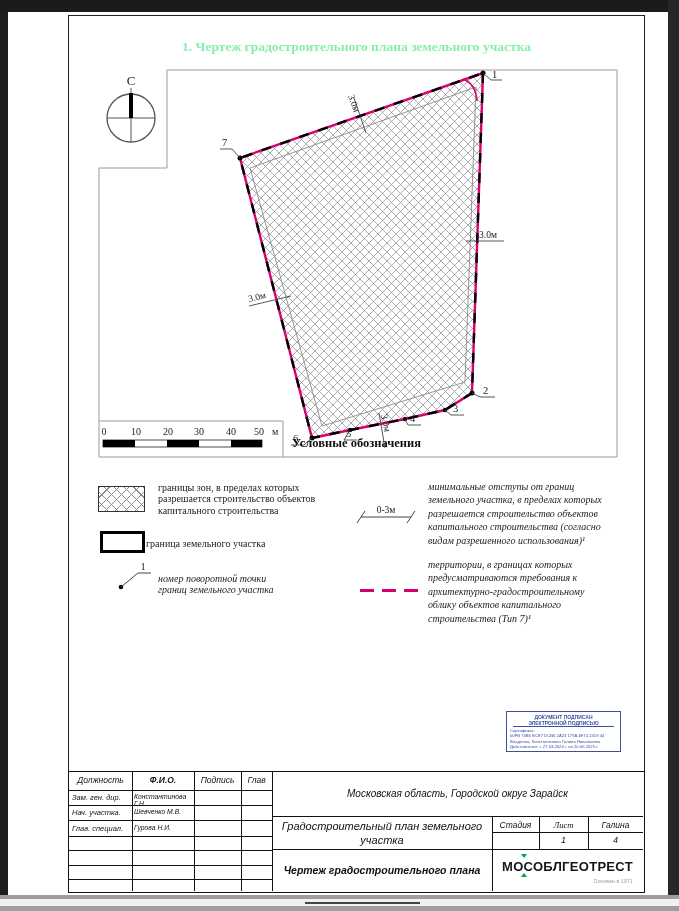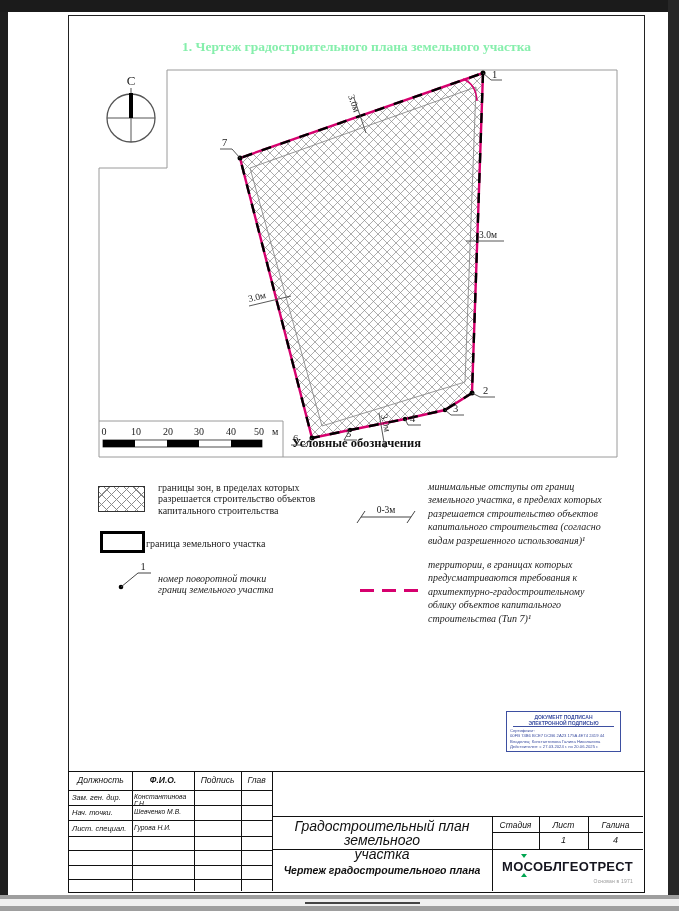--- a/index.html
+++ b/index.html
@@ -205,29 +205,30 @@
   <div class="abs hl" style="left:203px;top:77px;width:371px;"></div>
   <div class="abs hl" style="left:423px;top:60px;width:151px;"></div>
 
   <div class="abs cell ctr" style="left:0;top:3px;width:63px;">Должность</div>
   <div class="abs cell ctr" style="left:63px;top:3px;width:62px;font-weight:bold;">Ф.И.О.</div>
   <div class="abs cell ctr" style="left:125px;top:3px;width:47px;">Подпись</div>
   <div class="abs cell ctr" style="left:172px;top:3px;width:31px;">Глав</div>
 
   <div class="abs" style="left:3px;top:21px;font-size:7.5px;">Зам. ген. дир.</div>
   <div class="abs" style="left:65px;top:21px;width:60px;font-size:6.8px;">Константинова Г.Н.</div>
-  <div class="abs" style="left:3px;top:36px;font-size:7.5px;">Нач. точки.</div>
+  <div class="abs" style="left:3px;top:36px;font-size:7.5px;">Нач. участка.</div>
   <div class="abs" style="left:65px;top:36px;width:60px;font-size:6.8px;">Шевченко М.В.</div>
-  <div class="abs" style="left:3px;top:52px;font-size:7.5px;">Лист. специал.</div>
+  <div class="abs" style="left:3px;top:52px;font-size:7.5px;">Глав. специал.</div>
   <div class="abs" style="left:65px;top:52px;width:60px;font-size:6.8px;">Гурова Н.И.</div>
 
-  <div class="abs ctr" style="left:203px;top:47px;width:220px;font-size:14px;line-height:14px;white-space:pre-line;">Градостроительный план земельного
+  <div class="abs ctr" style="left:203px;top:0;width:371px;line-height:44px;font-size:10px;">Московская область, Городской округ Зарайск</div>
+  <div class="abs ctr" style="left:203px;top:47px;width:220px;font-size:11px;line-height:14px;white-space:pre-line;">Градостроительный план земельного
 участка</div>
   <div class="abs cell ctr" style="left:423px;top:48px;width:47px;">Стадия</div>
-  <div class="abs cell ctr" style="left:470px;top:48px;width:49px;">Лист</div>
+  <div class="abs cell ctr" style="left:470px;top:48px;width:49px;font-family:Liberation Serif, serif;">Лист</div>
   <div class="abs cell ctr" style="left:519px;top:48px;width:55px;">Галина</div>
   <div class="abs ctr" style="left:470px;top:63px;width:49px;font-size:9px;">1</div>
   <div class="abs ctr" style="left:519px;top:63px;width:55px;font-size:9px;">4</div>
   <div class="abs ctr" style="left:203px;top:77px;width:220px;line-height:42px;font-size:10.5px;font-weight:bold;">Чертеж градостроительного плана</div>
 
   <div class="abs" style="left:423px;top:77px;width:151px;height:42px;">
     <div class="abs logo-text ctr" style="left:0;top:10px;width:151px;">МОСОБЛГЕОТРЕСТ</div>
     <div class="abs tri-down" style="left:29px;top:5px;"></div>
     <div class="abs tri-up" style="left:29px;top:24px;"></div>
     <div class="abs logo-sub" style="right:10px;top:29px;">Основан в 1971</div>

